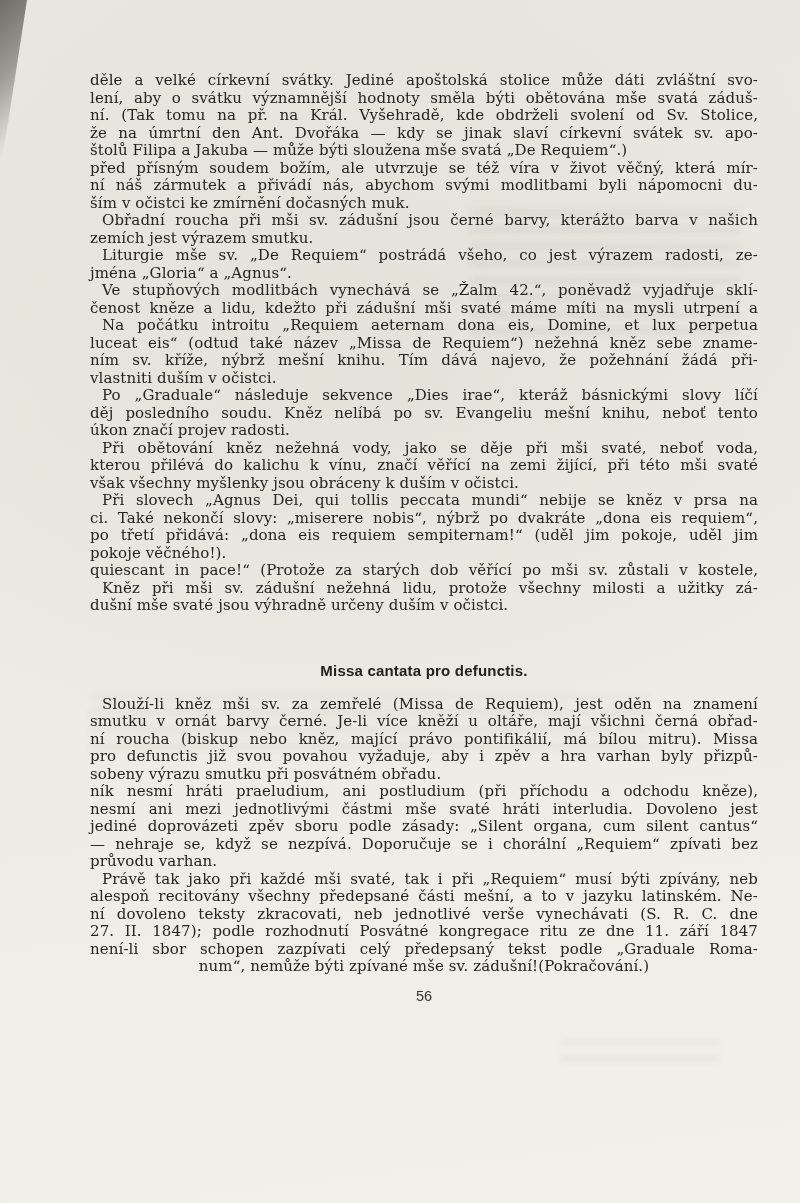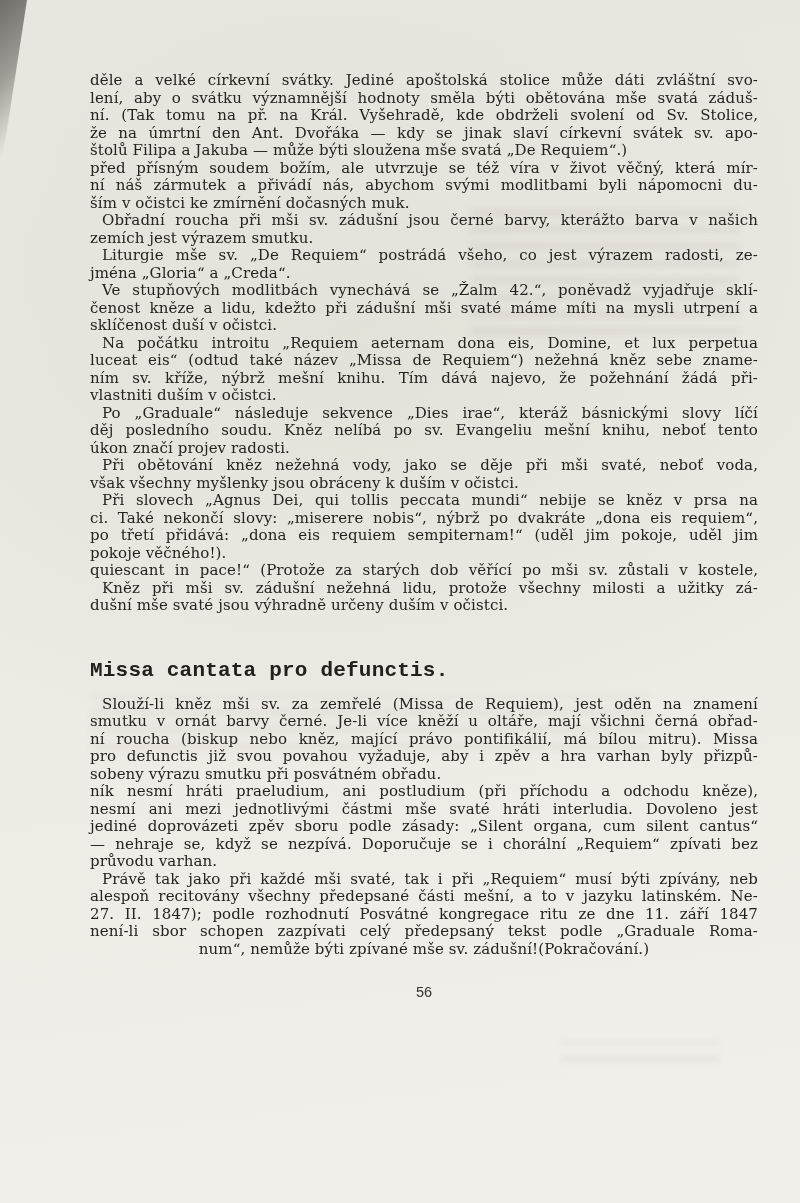--- a/index.html
+++ b/index.html
@@ -50,30 +50,30 @@
   }
   .line.indent { text-indent: 12px; }
   .line.lastline { text-align-last: left; }
   .line.noterow {
     display: flex;
     justify-content: center;
     text-align: left; text-align-last: left;
   }
   .heading {
     margin: 46px 0 16px 0;
-    text-align: left;
-    font-family: Liberation Mono, monospace;
+    text-align: center;
+    font-family: Liberation Sans, sans-serif;
     font-weight: bold;
-    font-size: 21px;
+    font-size: 15px;
     line-height: 19px;
     letter-spacing: 0.2px;
     color: #23211c;
   }
   .page-number {
-    margin-top: 26px;
+    margin-top: 12px;
     text-align: center;
     font-family: "Liberation Sans", sans-serif;
     font-size: 14.5px;
     line-height: 17px;
     color: #36332e;
   }
 </style>
 </head>
 <body>
 
@@ -96,40 +96,40 @@
           <div class="line">před přísným soudem božím, ale utvrzuje se též víra v život věčný, která mír-</div>
           <div class="line">ní náš zármutek a přivádí nás, abychom svými modlitbami byli nápomocni du-</div>
           <div class="line lastline">ším v očistci ke zmírnění dočasných muk.</div>
         </div>
         <div>
           <div class="line indent">Obřadní roucha při mši sv. zádušní jsou černé barvy, kterážto barva v našich</div>
           <div class="line lastline">zemích jest výrazem smutku.</div>
         </div>
         <div>
           <div class="line indent">Liturgie mše sv. „De Requiem“ postrádá všeho, co jest výrazem radosti, ze-</div>
-          <div class="line lastline">jména „Gloria“ a „Creda“.</div>
+          <div class="line lastline">jména „Gloria“ a „Agnus“.</div>
         </div>
         <div>
           <div class="line indent">Ve stupňových modlitbách vynechává se „Žalm 42.“, poněvadž vyjadřuje sklí-</div>
           <div class="line">čenost kněze a lidu, kdežto při zádušní mši svaté máme míti na mysli utrpení a</div>
-          <div class="line lastline">sklíčenost duší v očistci.</div>
         </div>
         <div>
           <div class="line indent">Na počátku introitu „Requiem aeternam dona eis, Domine, et lux perpetua</div>
           <div class="line">luceat eis“ (odtud také název „Missa de Requiem“) nežehná kněz sebe zname-</div>
           <div class="line">ním sv. kříže, nýbrž mešní knihu. Tím dává najevo, že požehnání žádá při-</div>
           <div class="line lastline">vlastniti duším v očistci.</div>
         </div>
         <div>
           <div class="line indent">Po „Graduale“ následuje sekvence „Dies irae“, kteráž básnickými slovy líčí</div>
           <div class="line">děj posledního soudu. Kněz nelíbá po sv. Evangeliu mešní knihu, neboť tento</div>
           <div class="line lastline">úkon značí projev radosti.</div>
         </div>
         <div>
           <div class="line indent">Při obětování kněz nežehná vody, jako se děje při mši svaté, neboť voda,</div>
+          <div class="line">kterou přilévá do kalichu k vínu, značí věřící na zemi žijící, při této mši svaté</div>
           <div class="line lastline">však všechny myšlenky jsou obráceny k duším v očistci.</div>
         </div>
         <div>
           <div class="line indent">Při slovech „Agnus Dei, qui tollis peccata mundi“ nebije se kněz v prsa na</div>
           <div class="line">ci. Také nekončí slovy: „miserere nobis“, nýbrž po dvakráte „dona eis requiem“,</div>
           <div class="line">po třetí přidává: „dona eis requiem sempiternam!“ (uděl jim pokoje, uděl jim</div>
           <div class="line lastline">pokoje věčného!).</div>
         </div>
         <div>
           <div class="line">quiescant in pace!“ (Protože za starých dob věřící po mši sv. zůstali v kostele,</div>
@@ -151,20 +151,21 @@
         <div>
           <div class="line">ník nesmí hráti praeludium, ani postludium (při příchodu a odchodu kněze),</div>
           <div class="line">nesmí ani mezi jednotlivými částmi mše svaté hráti interludia. Dovoleno jest</div>
           <div class="line">jediné doprovázeti zpěv sboru podle zásady: „Silent organa, cum silent cantus“</div>
           <div class="line">— nehraje se, když se nezpívá. Doporučuje se i chorální „Requiem“ zpívati bez</div>
           <div class="line lastline">průvodu varhan.</div>
         </div>
         <div>
           <div class="line indent">Právě tak jako při každé mši svaté, tak i při „Requiem“ musí býti zpívány, neb</div>
           <div class="line">alespoň recitovány všechny předepsané části mešní, a to v jazyku latinském. Ne-</div>
+          <div class="line">ní dovoleno teksty zkracovati, neb jednotlivé verše vynechávati (S. R. C. dne</div>
           <div class="line">27. II. 1847); podle rozhodnutí Posvátné kongregace ritu ze dne 11. září 1847</div>
           <div class="line">není-li sbor schopen zazpívati celý předepsaný tekst podle „Graduale Roma-</div>
           <div class="line lastline noterow">
             <span>num“, nemůže býti zpívané mše sv. zádušní!</span>
             <span>(Pokračování.)</span>
           </div>
         </div>
       </div>
     <div class="page-number">56</div>
   </div>

